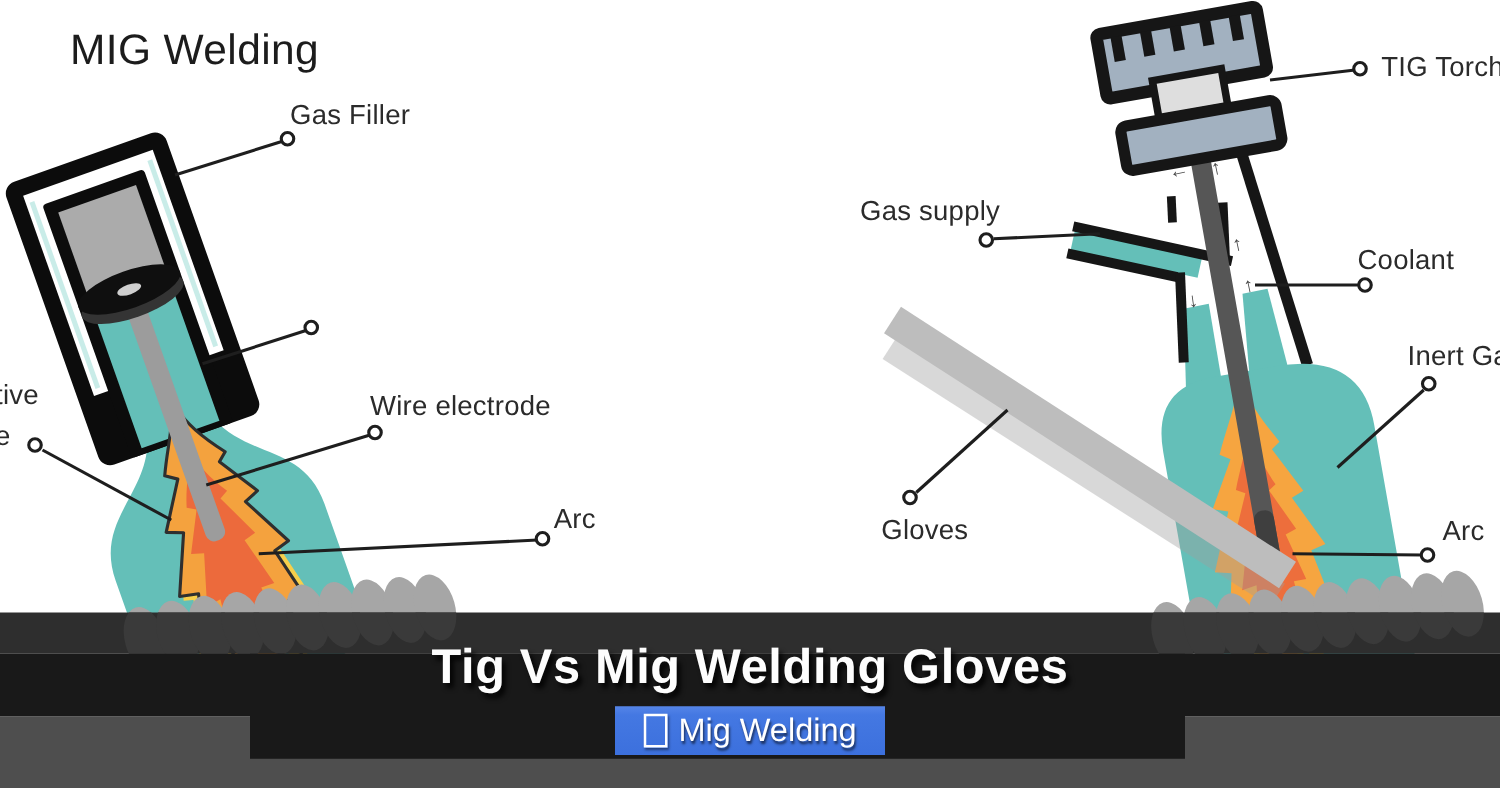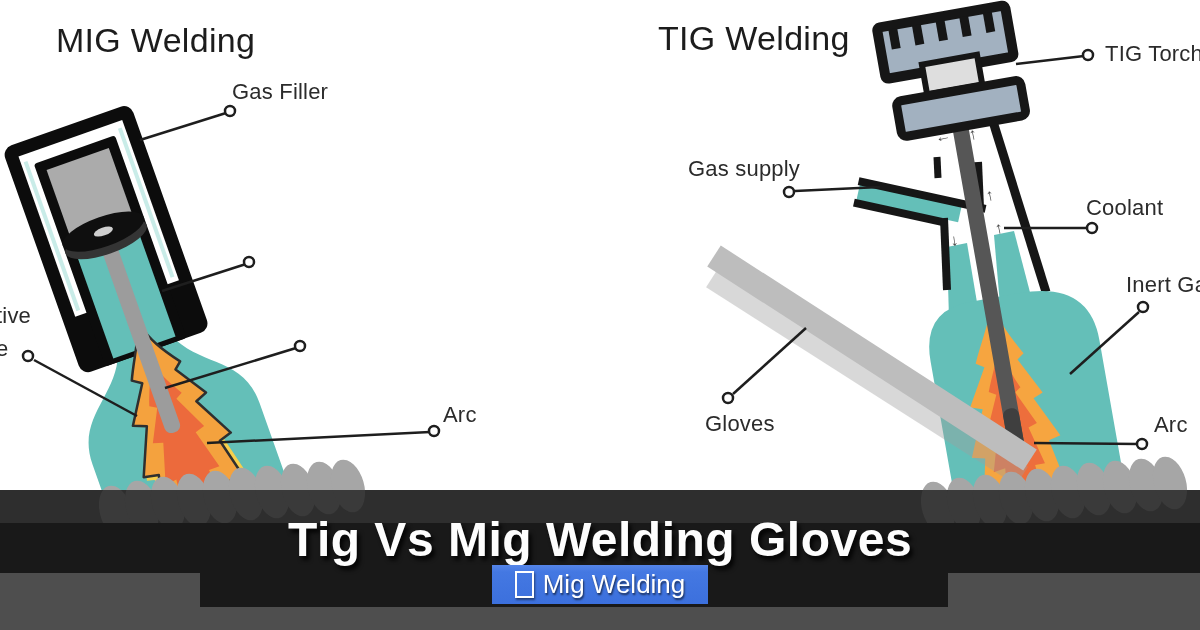--- a/index.html
+++ b/index.html
@@ -2,21 +2,21 @@
 <html><head>
 <meta charset="utf-8">
 <style>
   html,body{margin:0;padding:0;background:#888;}
   .card{position:relative;width:1200px;height:630px;background:#ffffff;overflow:hidden;
         font-family:"Liberation Sans",sans-serif;}
   .card svg{position:absolute;left:0;top:0;}
   .lbl{position:absolute;font-size:22px;line-height:1.15;color:#2b2b2b;letter-spacing:.2px;white-space:nowrap;}
   .title{position:absolute;font-size:34px;font-weight:500;color:#1c1c1c;letter-spacing:.3px;white-space:nowrap;}
   .banner-title{position:absolute;left:0;top:512px;width:100%;text-align:center;
-        font-size:48px;font-weight:bold;color:#fdfdfd;letter-spacing:.5px;
+        font-size:39px;font-weight:bold;color:#fdfdfd;letter-spacing:.5px;
         text-shadow:3px 4px 4px rgba(0,0,0,.85);white-space:nowrap;}
   .badge{position:absolute;left:50%;top:565px;transform:translateX(-50%);
         width:216px;height:39px;box-sizing:border-box;
         background:linear-gradient(#5585e8 0%,#4478e2 18%,#3c70dd 100%);
         display:flex;align-items:center;justify-content:center;gap:9px;cursor:pointer;}
   .badge-text{font-size:26px;color:#ffffff;text-shadow:1px 2px 2px rgba(0,0,0,.6);white-space:nowrap;}
   .tofu{display:inline-block;width:15px;height:23px;border:2px solid #fff;
         box-shadow:1px 2px 2px rgba(0,0,0,.45);}
 </style>
 </head>
@@ -200,23 +200,23 @@
           <circle cx="728" cy="398" r="5" fill="#ffffff"></circle>
     </g>
     <g>
       <line x1="1034" y1="443" x2="1138" y2="444"></line>
           <circle cx="1142" cy="444" r="5" fill="#ffffff"></circle>
     </g>
   </g>
 </svg>
 
 <div class="title" style="left:56px;top:21px">MIG Welding</div>
-<div class="title" style="left:658px;top:19px">TIG Welding</div>
 
 <div class="lbl" style="left:232px;top:79px">Gas Filler</div>
+<div class="lbl" style="left:296px;top:312px">Wire electrode</div>
 <div class="lbl" style="left:443px;top:402px">Arc</div>
 <div class="lbl" style="left:-4px;top:303px">tive</div>
 <div class="lbl" style="left:-4px;top:336px">e</div>
 
 <div class="lbl" style="left:1105px;top:41px">TIG Torch</div>
 <div class="lbl" style="left:688px;top:156px">Gas supply</div>
 <div class="lbl" style="left:1086px;top:195px">Coolant</div>
 <div class="lbl" style="left:1126px;top:272px">Inert Gas</div>
 <div class="lbl" style="left:705px;top:411px">Gloves</div>
 <div class="lbl" style="left:1154px;top:412px">Arc</div>

